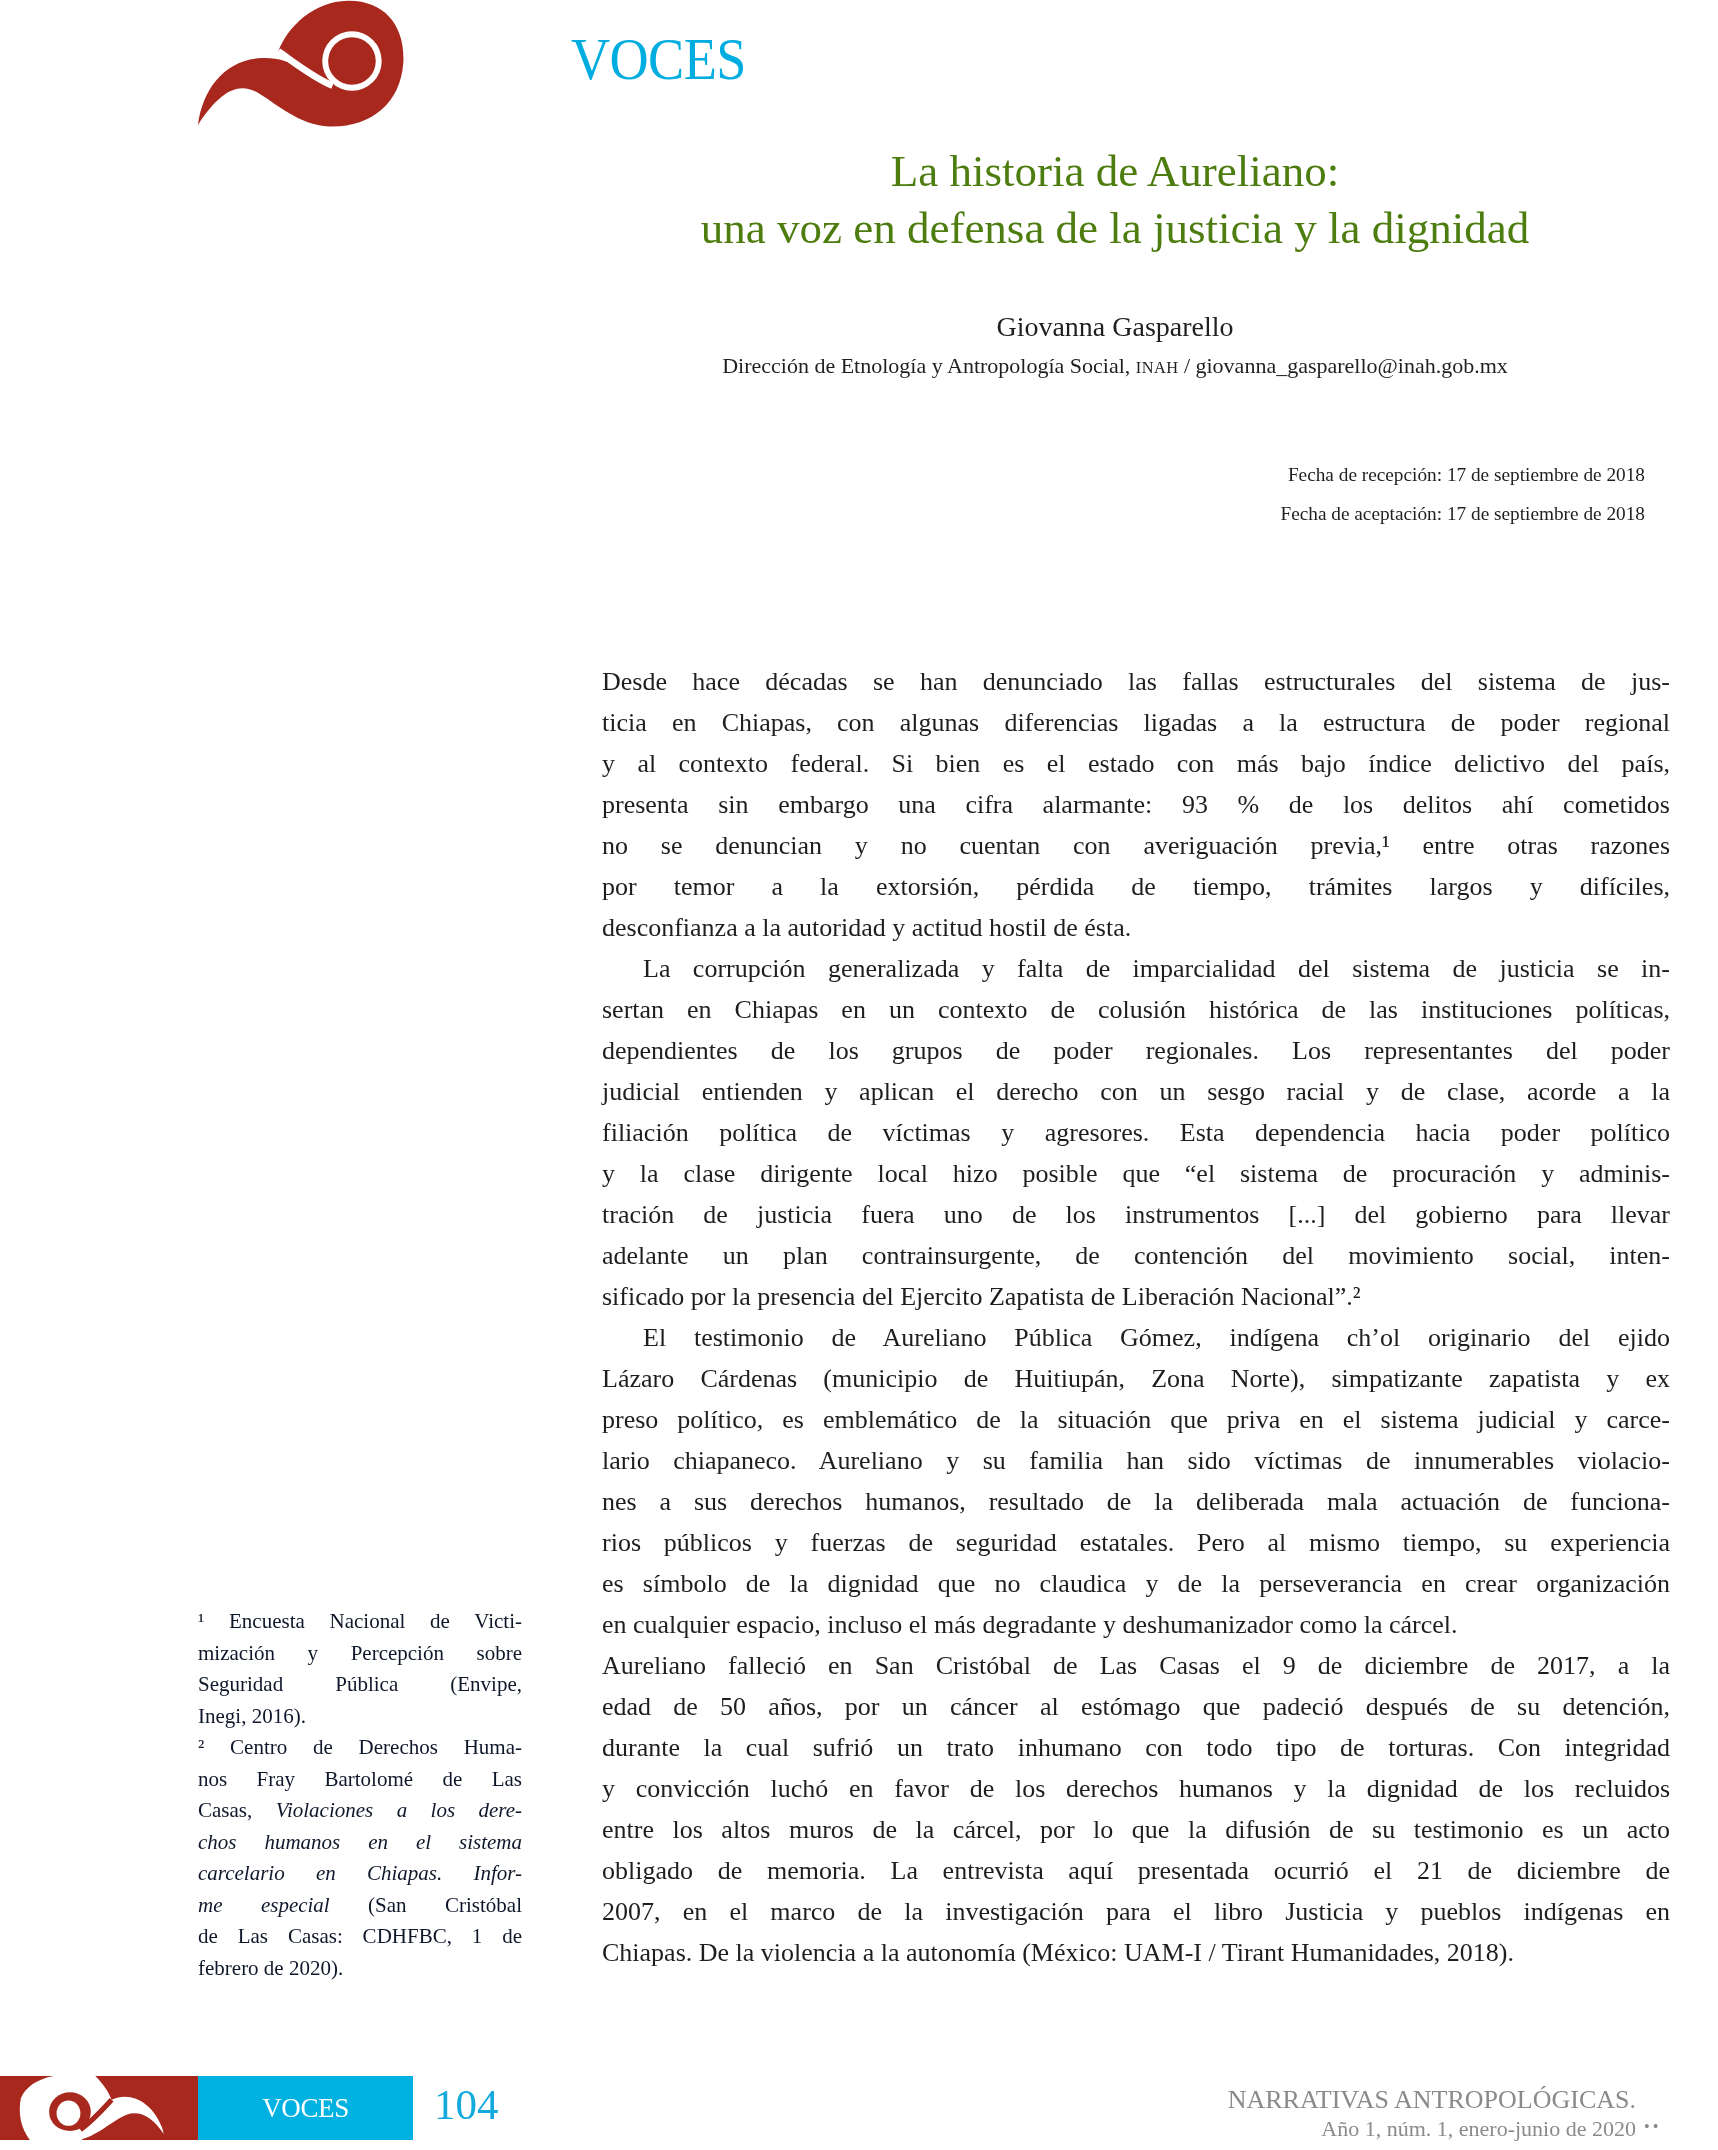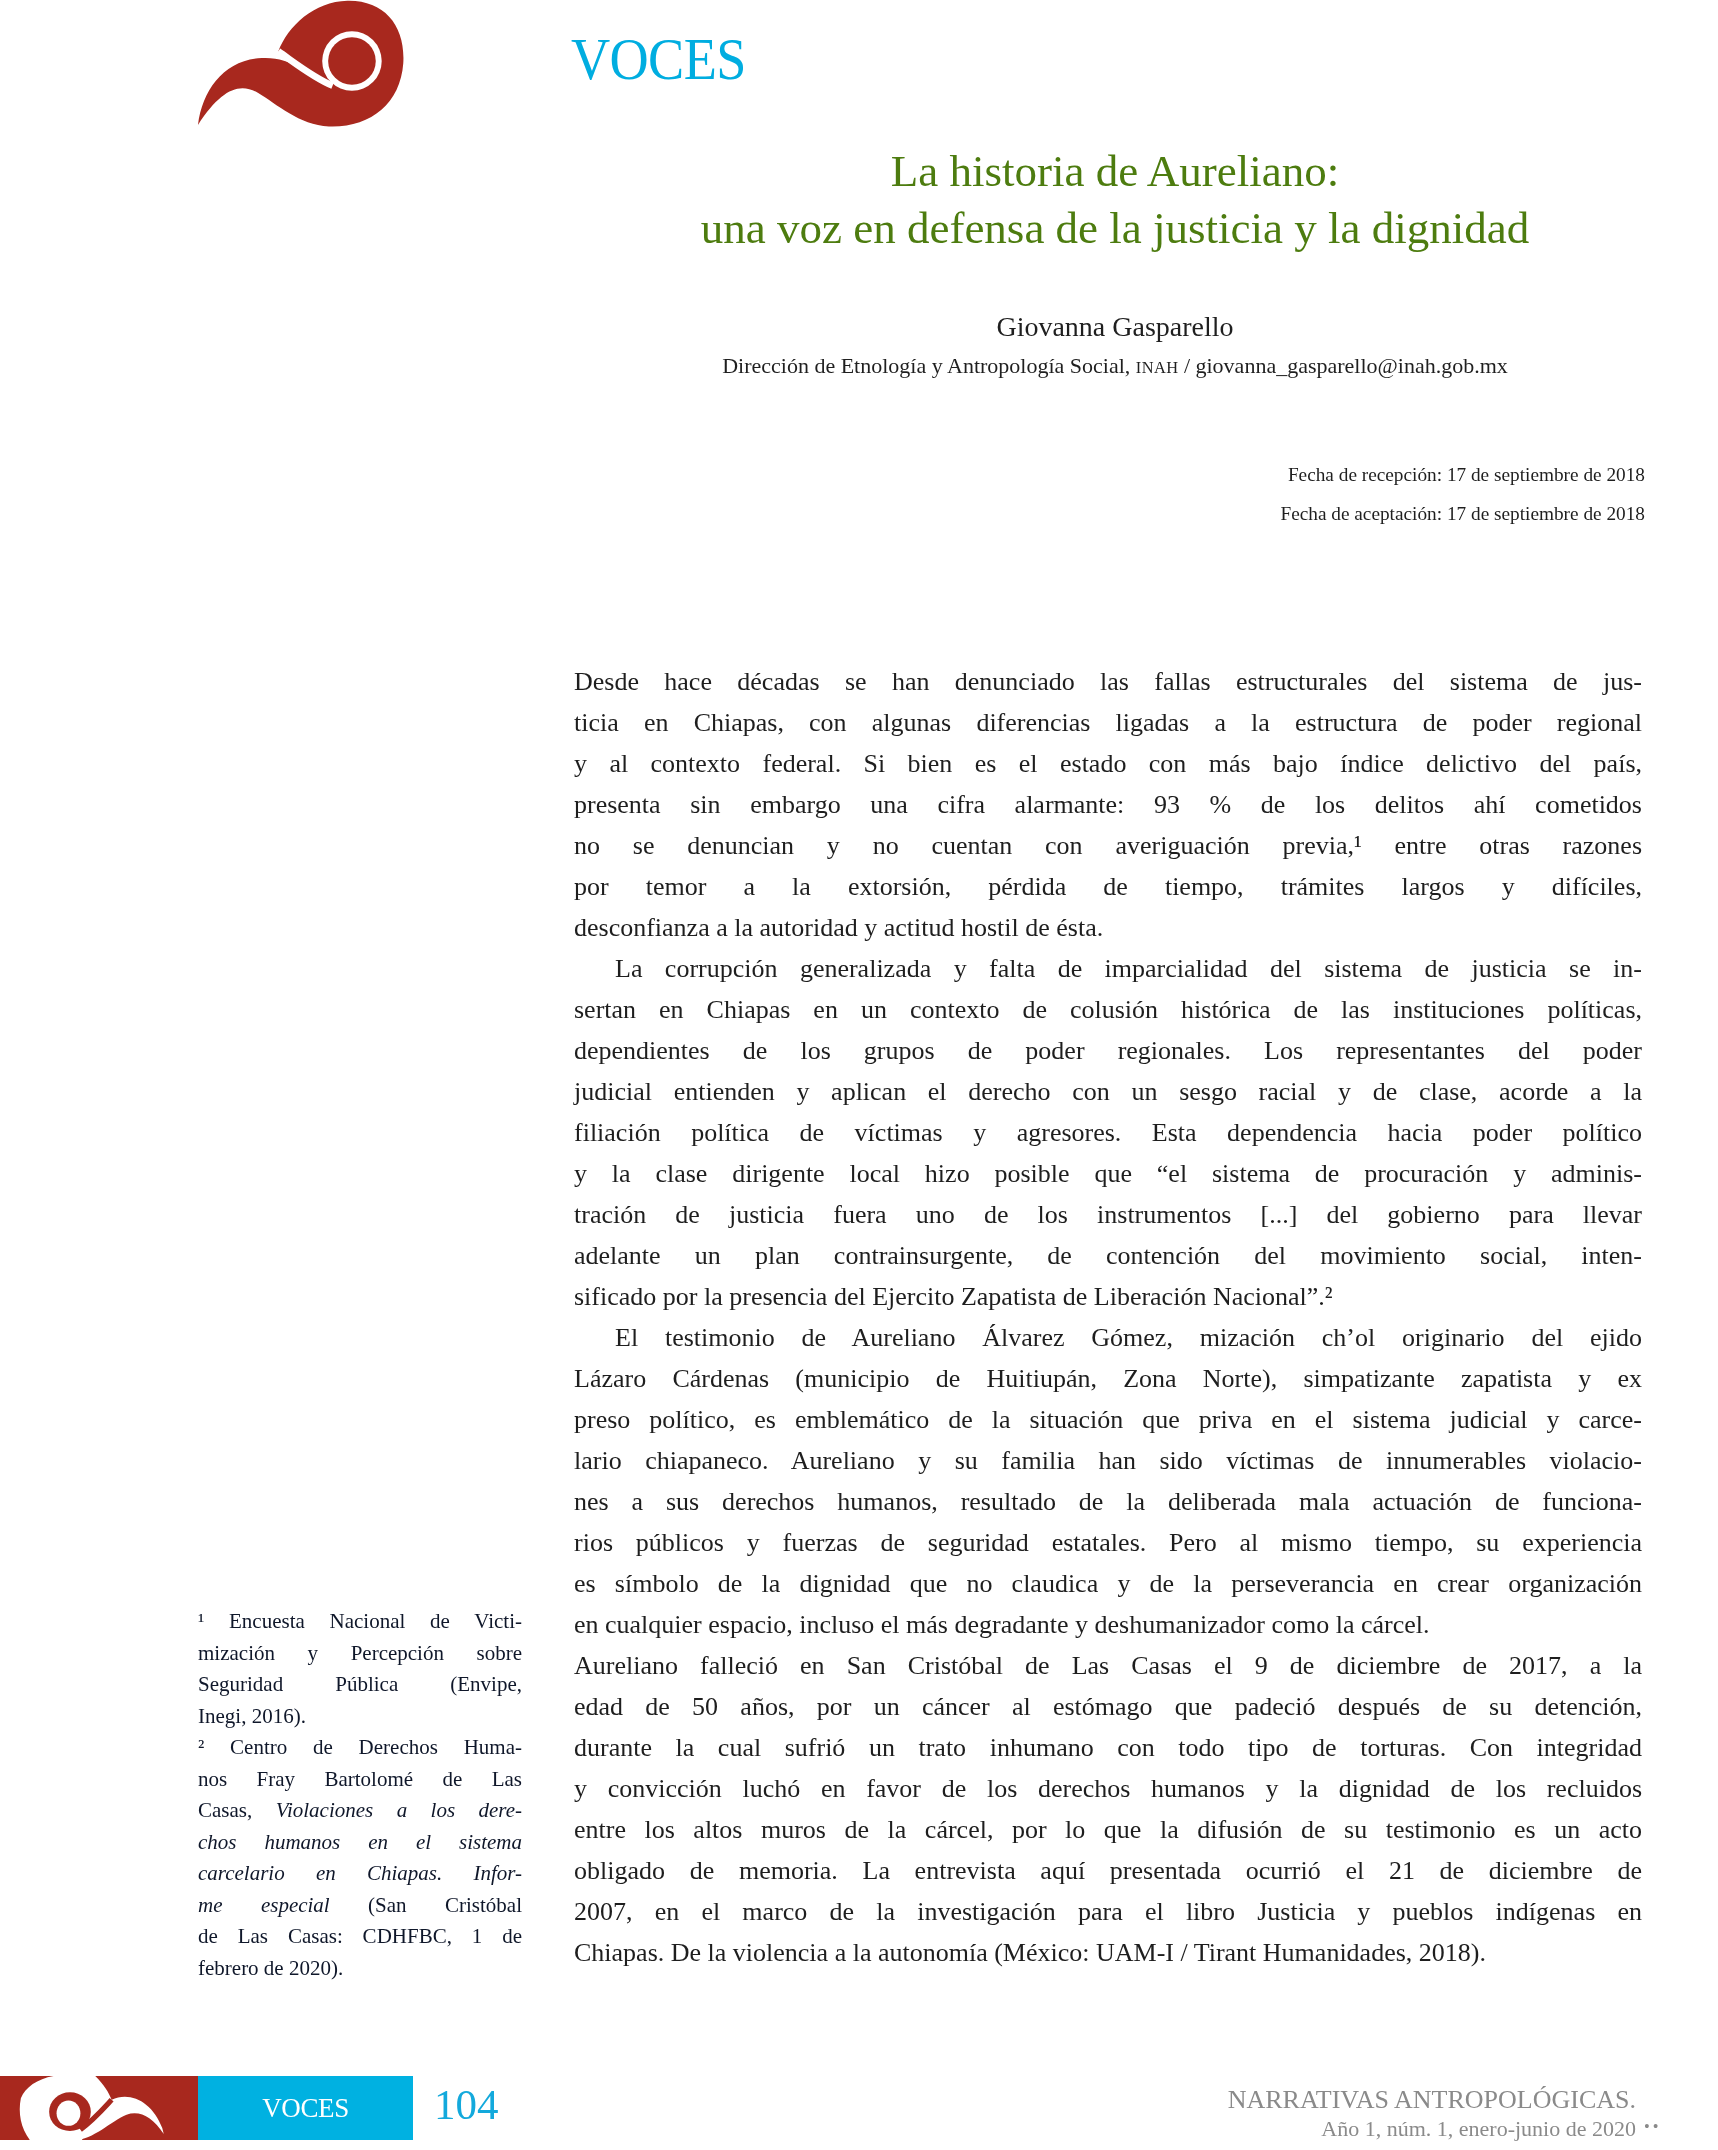--- a/index.html
+++ b/index.html
@@ -13,21 +13,21 @@
   #title-l1 { top: 143px; }
   #title-l2 { top: 200px; }
   #author { left: 565px; width: 1100px; top: 312px; text-align: center; font-size: 28px; line-height: 30px; white-space: nowrap; }
   #affil { left: 565px; width: 1100px; top: 352px; text-align: center; font-size: 22px; line-height: 28px; white-space: nowrap; }
   #affil .sc { font-size: 16.4px; letter-spacing: 0.4px; }
   .dates { right: 74px; text-align: right; font-size: 19.3px; line-height: 22px; white-space: nowrap; }
   #date-rec { top: 464px; }
   #date-acc { top: 503px; text-align: right; }
   #body { left: 574px; top: 661px; width: 1068px; font-size: 26px; color: #1e1e1e; }
   .bl { display: block; height: 41px; line-height: 41px; text-align: justify; text-align-last: justify; white-space: nowrap; overflow: visible; }
-  .bl span.t { display: inline-block; width: 100%; text-align: justify; text-align-last: justify; white-space: normal; }
+  .bl span.t { display: inline-block; width: 100%; text-align: justify; text-align-last: justify; white-space: normal; margin-left: 28px; }
   .bl.last span.t { text-align-last: left; }
   .bl.indent span.t { padding-left: 41px; box-sizing: border-box; }
   #notes { left: 198px; top: 1606px; width: 324px; font-size: 21px; color: #0f172a; }
   .nl { display: block; height: 31.5px; line-height: 31.5px; }
   .nl span.t { display: inline-block; width: 100%; text-align: justify; text-align-last: justify; white-space: normal; }
   .nl.last span.t { text-align-last: left; }
   .nl i { font-style: italic; }
   #foot-red { left: 0; top: 2076px; width: 198px; height: 64px; background: #a8281e; overflow: hidden; }
   #foot-blue { left: 198px; top: 2076px; width: 215px; height: 64px; background: #00b1e1; }
   #foot-blue-label { left: 198px; top: 2076px; width: 215px; height: 64px; line-height: 64px; text-align: center;
@@ -68,21 +68,21 @@
   <div class="bl last"><span class="t">desconfianza a la autoridad y actitud hostil de ésta.</span></div>
   <div class="bl indent"><span class="t">La corrupción generalizada y falta de imparcialidad del sistema de justicia se in-</span></div>
   <div class="bl"><span class="t">sertan en Chiapas en un contexto de colusión histórica de las instituciones políticas,</span></div>
   <div class="bl"><span class="t">dependientes de los grupos de poder regionales. Los representantes del poder</span></div>
   <div class="bl"><span class="t">judicial entienden y aplican el derecho con un sesgo racial y de clase, acorde a la</span></div>
   <div class="bl"><span class="t">filiación política de víctimas y agresores. Esta dependencia hacia poder político</span></div>
   <div class="bl"><span class="t">y la clase dirigente local hizo posible que “el sistema de procuración y adminis-</span></div>
   <div class="bl"><span class="t">tración de justicia fuera uno de los instrumentos [...] del gobierno para llevar</span></div>
   <div class="bl"><span class="t">adelante un plan contrainsurgente, de contención del movimiento social, inten-</span></div>
   <div class="bl last"><span class="t">sificado por la presencia del Ejercito Zapatista de Liberación Nacional”.²</span></div>
-  <div class="bl indent"><span class="t">El testimonio de Aureliano Álvarez Gómez, mización ch’ol originario del ejido</span></div>
+  <div class="bl indent"><span class="t">El testimonio de Aureliano Pública Gómez, indígena ch’ol originario del ejido</span></div>
   <div class="bl"><span class="t">Lázaro Cárdenas (municipio de Huitiupán, Zona Norte), simpatizante zapatista y ex</span></div>
   <div class="bl"><span class="t">preso político, es emblemático de la situación que priva en el sistema judicial y carce-</span></div>
   <div class="bl"><span class="t">lario chiapaneco. Aureliano y su familia han sido víctimas de innumerables violacio-</span></div>
   <div class="bl"><span class="t">nes a sus derechos humanos, resultado de la deliberada mala actuación de funciona-</span></div>
   <div class="bl"><span class="t">rios públicos y fuerzas de seguridad estatales. Pero al mismo tiempo, su experiencia</span></div>
   <div class="bl"><span class="t">es símbolo de la dignidad que no claudica y de la perseverancia en crear organización</span></div>
   <div class="bl last"><span class="t">en cualquier espacio, incluso el más degradante y deshumanizador como la cárcel.</span></div>
   <div class="bl"><span class="t">Aureliano falleció en San Cristóbal de Las Casas el 9 de diciembre de 2017, a la</span></div>
   <div class="bl"><span class="t">edad de 50 años, por un cáncer al estómago que padeció después de su detención,</span></div>
   <div class="bl"><span class="t">durante la cual sufrió un trato inhumano con todo tipo de torturas. Con integridad</span></div>

